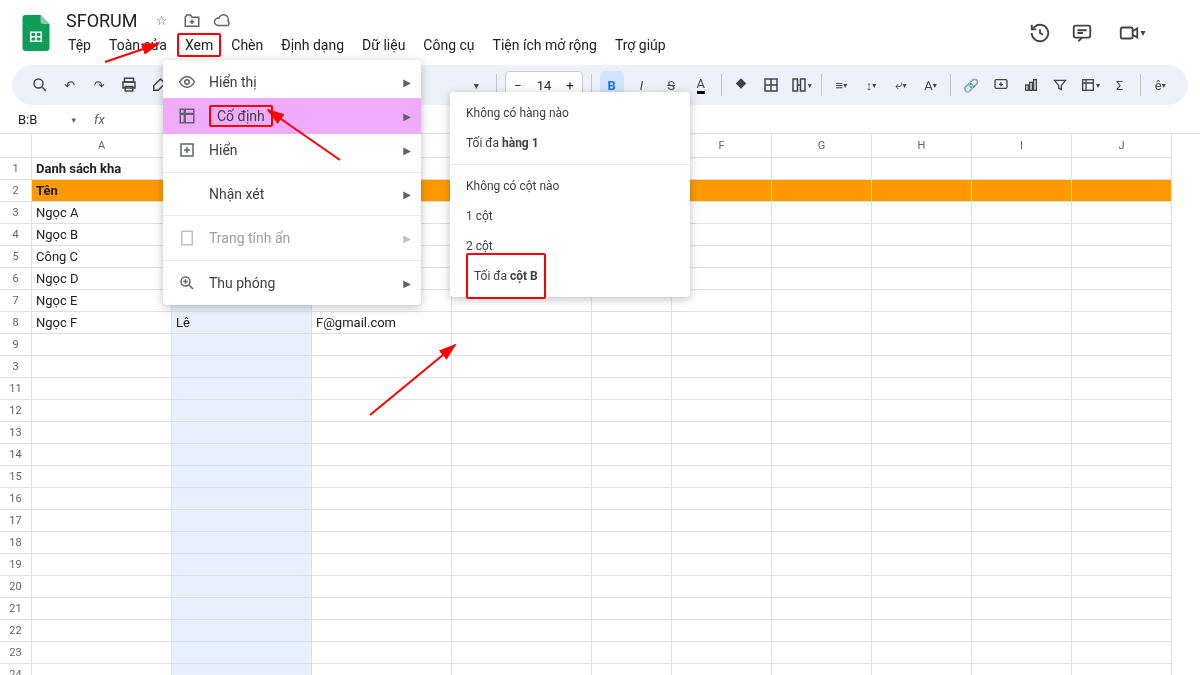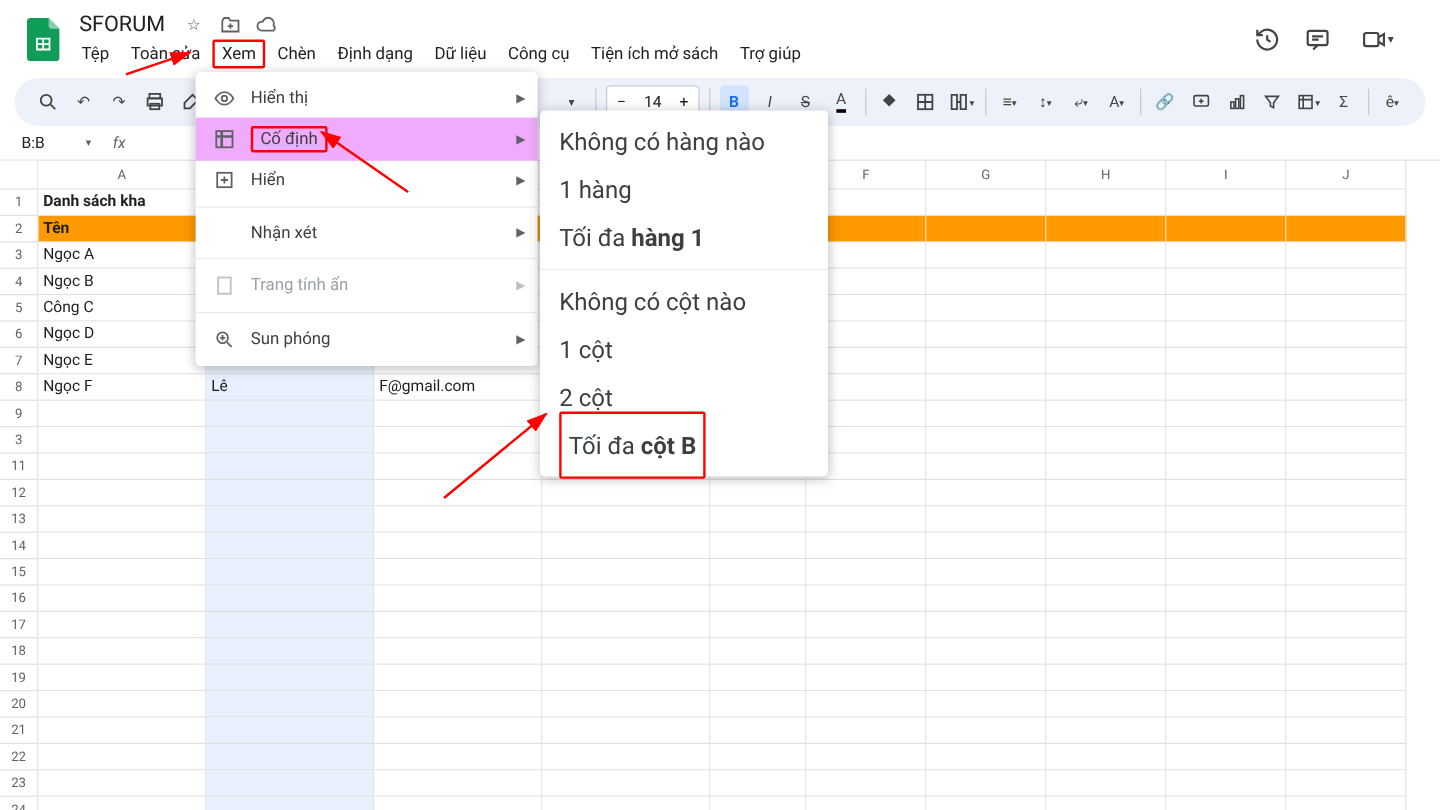--- a/index.html
+++ b/index.html
@@ -1,17 +1,17 @@
 <!DOCTYPE html>
 <html><head>
 <meta charset="utf-8">
 <style>
   * { box-sizing: border-box; margin: 0; padding: 0; }
   body { font-family: "Google Sans", Roboto, Arial, sans-serif; font-size: 13px; color: #202124; background: #fff; width: 1200px; height: 675px; overflow: hidden; position: relative; }
-  .titlebar { display: flex; align-items: center; padding: 8px 16px 0 16px; }
+  .titlebar { display: flex; align-items: center; padding: 8px 32px 0 16px; }
   .logo { width: 40px; height: 40px; display: flex; align-items: center; justify-content: center; }
   .logo svg { width: 28px; height: 36px; }
   .titleblock { display: flex; flex-direction: column; margin-left: 4px; flex: 1; }
   .titlerow { display: flex; align-items: center; gap: 8px; }
   .docname { font-size: 18px; color: #202124; padding: 2px 6px; }
   .titleicons { display: flex; gap: 10px; color: #5f6368; }
   .titleicons span { width: 20px; height: 20px; display: inline-flex; align-items: center; justify-content: center; }
   .menubar { display: flex; gap: 2px; }
   .menubar .menuitem { padding: 4px 8px; font-size: 14px; color: #202124; border-radius: 4px; cursor: pointer; }
   .menubar .menuitem.boxed { border: 2px solid #ff0000; border-radius: 2px; padding: 2px 6px; }
@@ -42,21 +42,21 @@
   .big { font-weight:bold; font-size:15px;}
   .wA{width:140px;} .wB{width:140px;} .wC{width:140px;} .wD{width:140px;} .wNarrow{width:80px;} .wRest{width:100px;}
   
   .menu-pop { position:absolute; background:#fff; border-radius:4px; box-shadow:0 2px 10px rgba(0,0,0,0.25); padding:6px 0; z-index:50;}
   .menu-pop .mrow { display:flex; align-items:center; padding:7px 14px 7px 14px; gap:12px; font-size:14px; color:#3c4043; cursor:pointer; position:relative;}
   .menu-pop .mrow.highlight { background:#f0abfc;}
   .menu-pop .mrow .micon { width:20px; display:inline-flex; justify-content:center; color:#5f6368;}
   .menu-pop .mrow .arrow { position:absolute; right:10px; color:#5f6368; font-size:10px;}
   .menu-pop .mdiv { height:1px; background:#e8eaed; margin:6px 0;}
   .boxed-red { border:2px solid #ff0000; border-radius:2px;}
-  .subrow { padding:8px 16px; font-size:20px; color:#3c4043; cursor:pointer;}
+  .subrow { padding:8px 16px; font-size:12px; color:#3c4043; cursor:pointer;}
   
   .svg-overlay { position:absolute; left:0; top:0; pointer-events:none; z-index:100;}
 </style>
 </head>
 <body>
 
 <div class="titlebar">
   <div class="logo">
     <svg viewBox="0 0 36 48">
         <path fill="#0f9d58" d="M4 0h20l12 12v32a4 4 0 0 1-4 4H4a4 4 0 0 1-4-4V4a4 4 0 0 1 4-4z"></path>
@@ -83,21 +83,21 @@
       </div>
     </div>
     <div class="menubar">
       <span class="menuitem">Tệp</span>
       <span class="menuitem">Toàn sửa</span>
       <span class="menuitem boxed">Xem</span>
       <span class="menuitem">Chèn</span>
       <span class="menuitem">Định dạng</span>
       <span class="menuitem">Dữ liệu</span>
       <span class="menuitem">Công cụ</span>
-      <span class="menuitem">Tiện ích mở sách</span>
+      <span class="menuitem">Tiện ích mở rộng</span>
       <span class="menuitem">Trợ giúp</span>
     </div>
   </div>
   <div class="right-actions">
     <span class="ract">
         <svg width="22" height="22" viewBox="0 0 24 24" fill="none" stroke="#444" stroke-width="2">
           <path d="M3 12a9 9 0 1 0 3-6.7L3 8"></path>
           <path d="M3 3v5h5"></path>
           <path d="M12 8v4l3 2"></path>
         </svg>
@@ -553,21 +553,21 @@
         <div class="dcell wNarrow"></div>
         <div class="dcell wRest"></div>
         <div class="dcell wRest"></div>
         <div class="dcell wRest"></div>
         <div class="dcell wRest"></div>
         <div class="dcell wRest"></div>
       </div>
     </div>
 </div>
 
-<div class="menu-pop" style="left:163px; top:60px; width:285px;">
+<div class="menu-pop" style="left:163px; top:60px; width:258px;">
   <div class="mrow">
       <span class="micon">
         <svg width="18" height="18" viewBox="0 0 24 24" fill="none" stroke="#5f6368" stroke-width="2">
           <path d="M2 12s4-7 10-7 10 7 10 7-4 7-10 7S2 12 2 12z"></path>
           <circle cx="12" cy="12" r="3"></circle>
         </svg>
       </span>
       <span>Hiển thị</span>
       <span class="arrow">▶</span>
     </div>
@@ -608,28 +608,27 @@
       <span class="arrow" style="color:#bdc1c6;">▶</span>
     </div>
   <div class="mdiv"></div>
   <div class="mrow">
       <span class="micon">
         <svg width="18" height="18" viewBox="0 0 24 24" fill="none" stroke="#5f6368" stroke-width="2">
           <circle cx="10" cy="10" r="6"></circle>
           <path d="M20 20l-5-5M7 10h6M10 7v6"></path>
         </svg>
       </span>
-      <span>Sun phóng</span>
+      <span>Thu phóng</span>
       <span class="arrow">▶</span>
     </div>
 </div>
 
 <div class="menu-pop" style="left:450px; top:92px; width:240px;">
   <div class="subrow">Không có hàng nào</div>
-  <div class="subrow">1 hàng</div>
   <div class="subrow"><span>Tối đa </span><b>hàng 1</b></div>
   <div class="mdiv"></div>
   <div class="subrow">Không có cột nào</div>
   <div class="subrow">1 cột</div>
   <div class="subrow">2 cột</div>
   <div class="subrow"><span class="boxed-red" style="padding:14px 6px;"><span>Tối đa </span><b>cột B</b></span></div>
 </div>
 
 <svg class="svg-overlay" width="1200" height="675">
   <defs>

